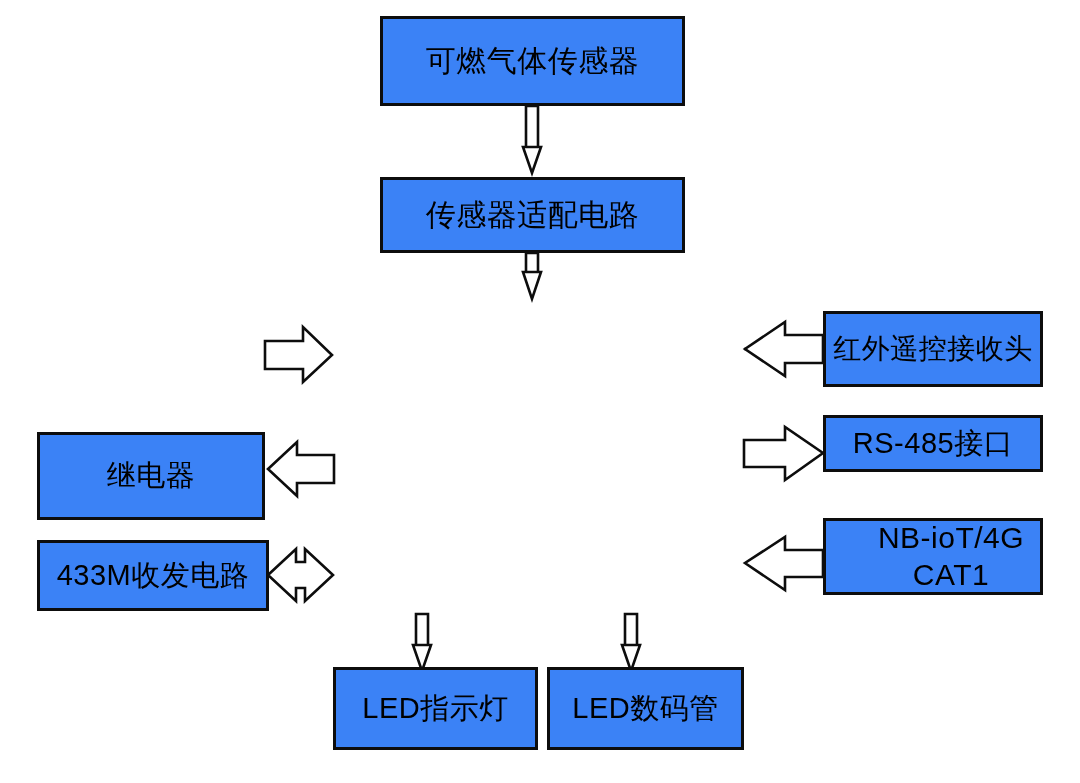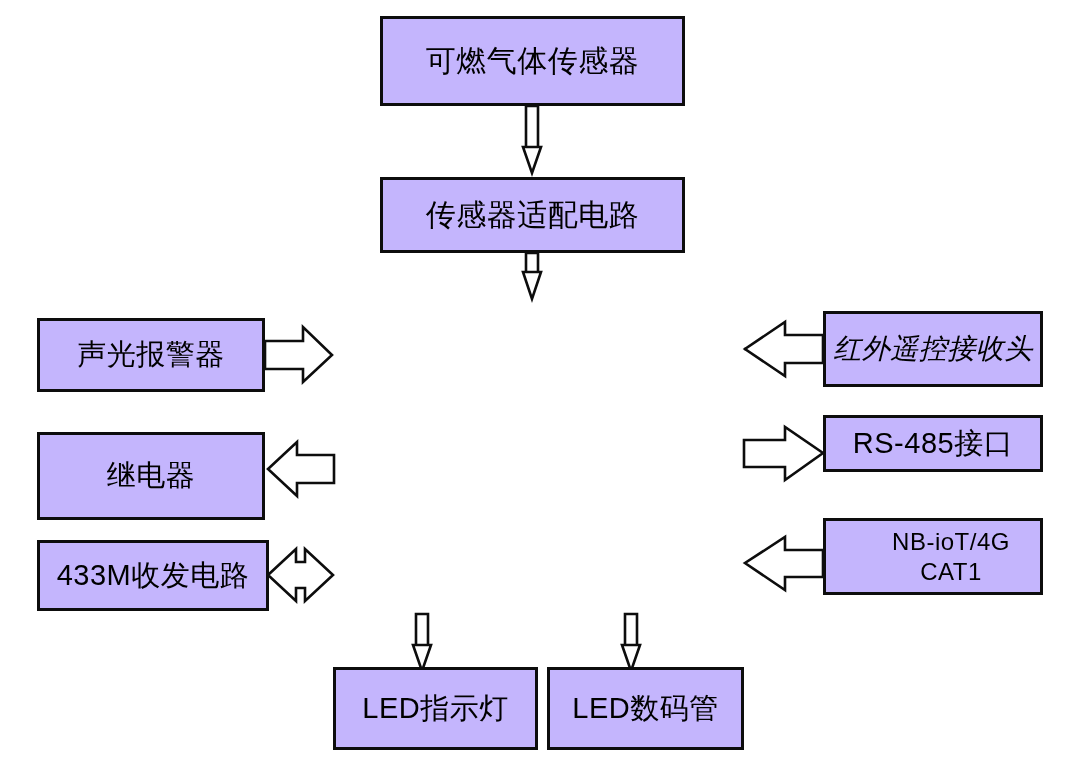--- a/index.html
+++ b/index.html
@@ -16,38 +16,38 @@
     position: relative;
     width: 1080px;
     height: 783px;
     background: #ffffff;
     overflow: hidden;
   }
   .node {
     position: absolute;
     box-sizing: border-box;
     border: 3px solid #0d0d0d;
-    background: #c4b5fd;
+    background: #3b82f6;
     display: flex;
     align-items: center;
     justify-content: center;
     text-align: center;
     z-index: 3;
   }
   .node-label {
     display: block;
     line-height: 1.22;
     letter-spacing: 0.5px;
     white-space: pre-line;
     padding: 0 6px;
   }
   .fs-30 { font-size: 30px; }
   .fs-29 { font-size: 29px; }
   .fs-28 { font-size: 28px; }
-  .fs-26 { font-size: 24px; margin-left: 36px; }
+  .fs-26 { font-size: 30px; margin-left: 36px; }
   .arrow-layer {
     position: absolute;
     left: 0;
     top: 0;
     width: 1080px;
     height: 783px;
     z-index: 1;
     pointer-events: none;
   }
   .arrow-shape {
@@ -88,33 +88,30 @@
 
   <div class="node" style="left:380px; top:16px; width:305px; height:90px;">
     <span class="node-label fs-30">可燃气体传感器</span>
   </div>
 
   <div class="node" style="left:380px; top:177px; width:305px; height:76px;text-align:right;">
     <span class="node-label fs-30">传感器适配电路</span>
   </div>
 
 
-  <div class="node" style="left:37px; top:318px; width:228px; height:74px;">
-    <span class="node-label fs-29">声光报警器</span>
-  </div>
 
   <div class="node" style="left:37px; top:432px; width:228px; height:88px;">
     <span class="node-label fs-29">继电器</span>
   </div>
 
   <div class="node" style="left:37px; top:540px; width:232px; height:71px;">
     <span class="node-label fs-29">433M收发电路</span>
   </div>
 
-  <div class="node" style="left:823px; top:311px; width:220px; height:76px;font-style:italic;">
+  <div class="node" style="left:823px; top:311px; width:220px; height:76px;">
     <span class="node-label fs-28">红外遥控接收头</span>
   </div>
 
   <div class="node" style="left:823px; top:415px; width:220px; height:57px;">
     <span class="node-label fs-29">RS-485接口</span>
   </div>
 
   <div class="node" style="left:823px; top:518px; width:220px; height:77px;">
     <span class="node-label fs-26">NB-ioT/4G
 CAT1</span>

